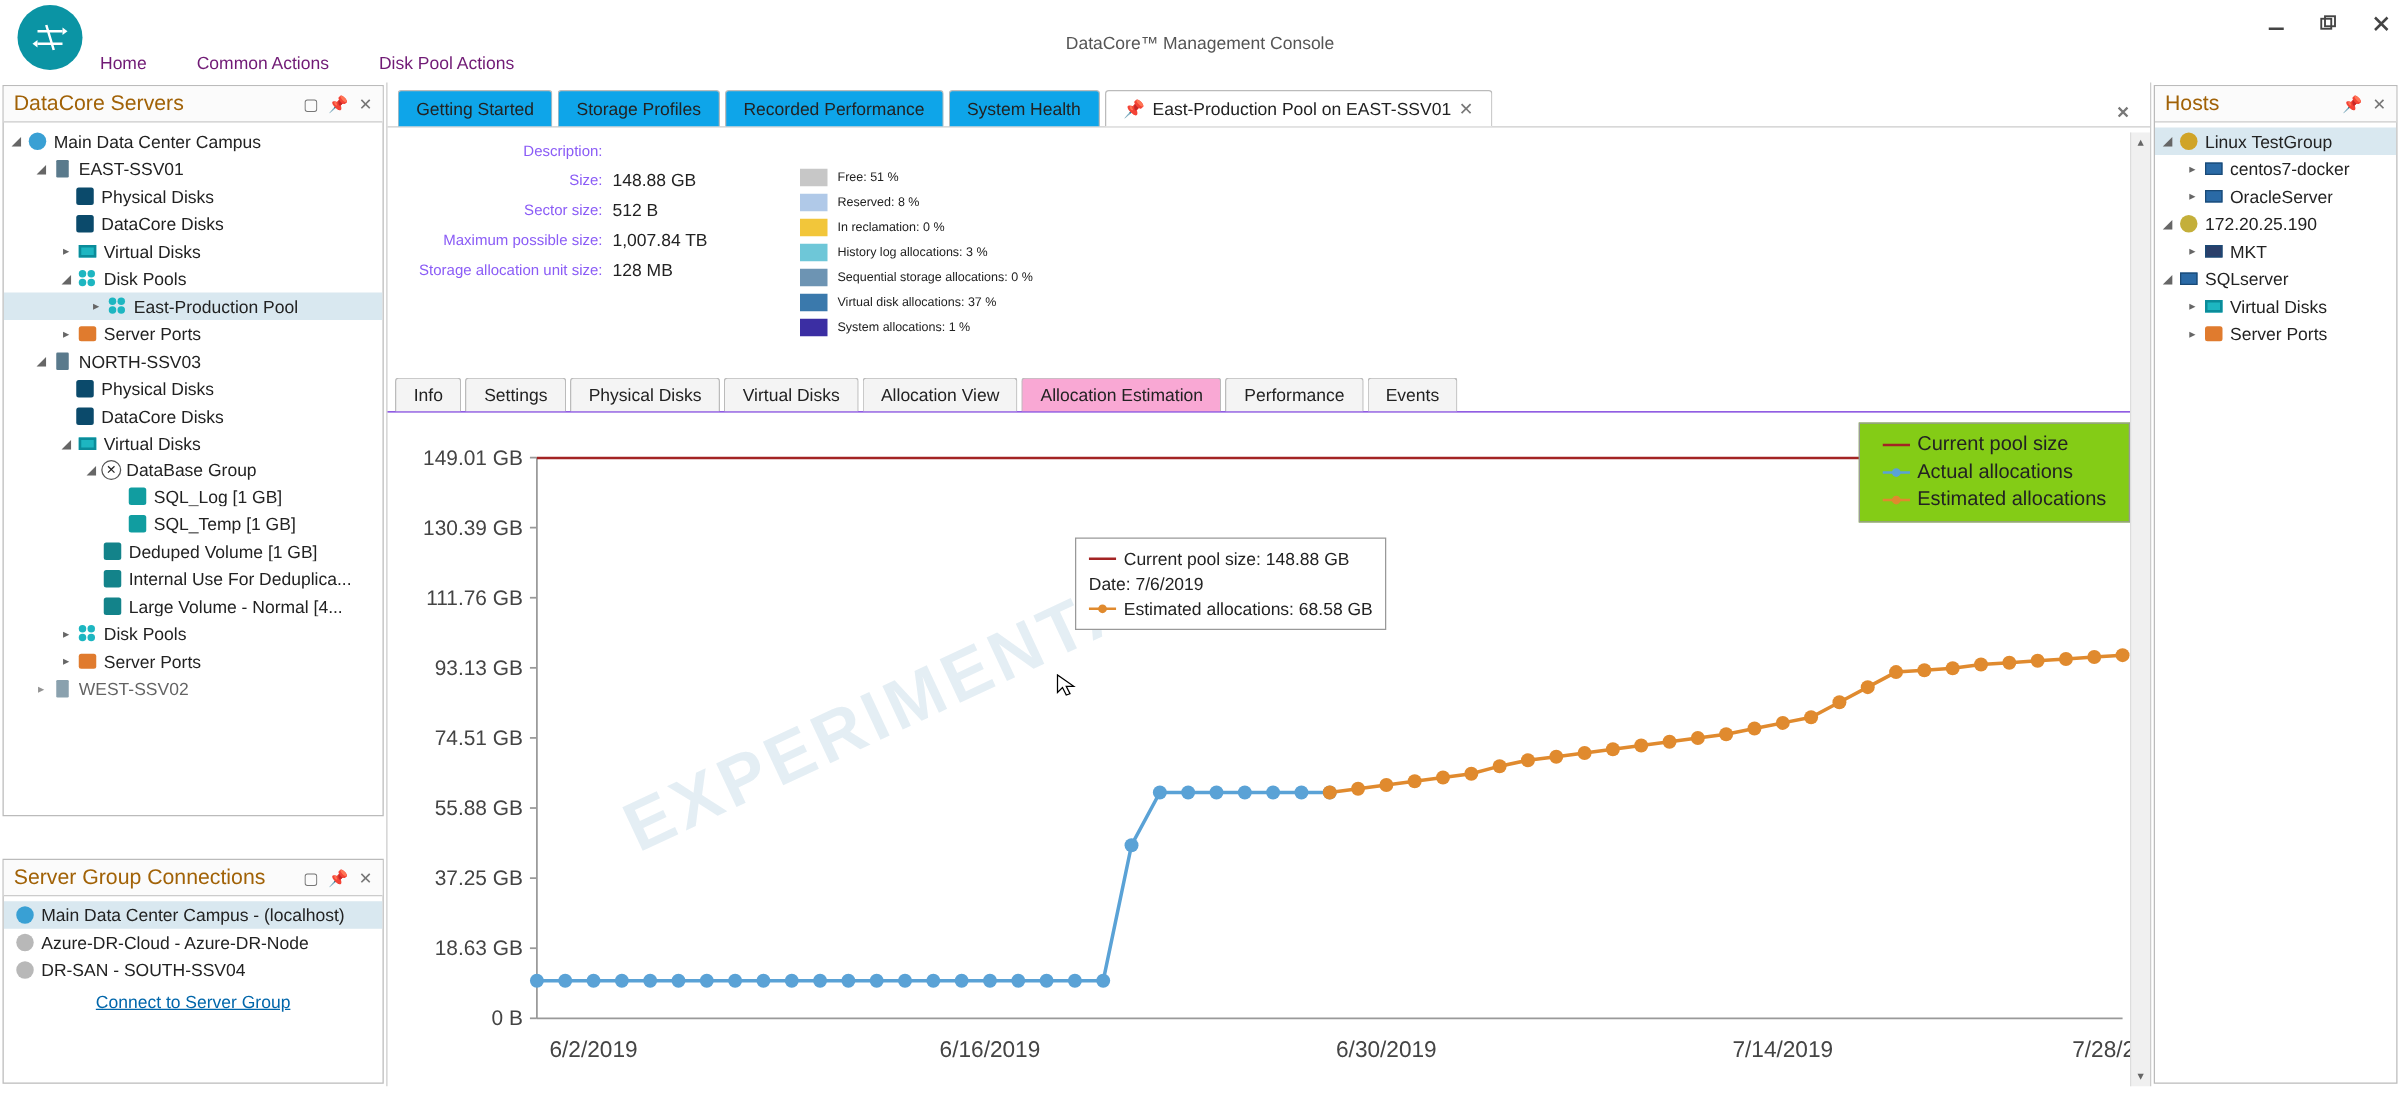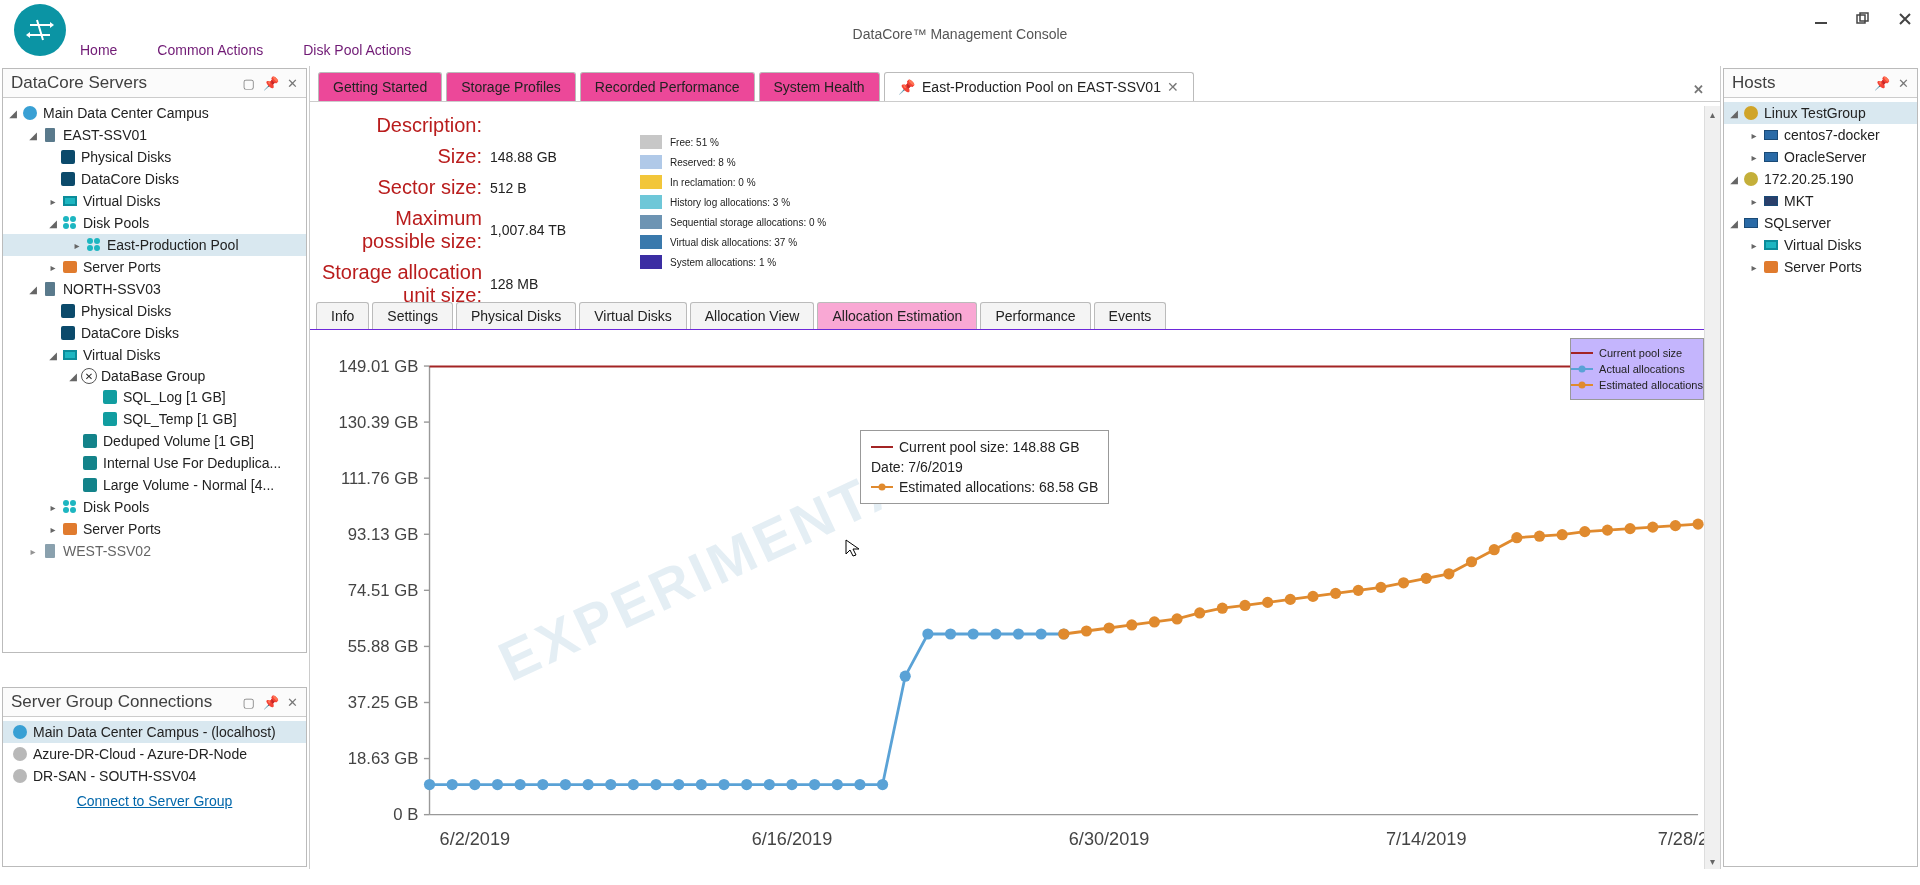--- a/index.html
+++ b/index.html
@@ -17,21 +17,21 @@
 .menu-bar span { cursor: pointer; }
 
 
 .main-layout { display: flex; height: calc(885px - 82px); }
 
 
 .left-col { width: 310px; display: flex; flex-direction: column; border-right: 1px solid #ccc; }
 
 .panel { display: flex; flex-direction: column; border: 1px solid #bbb; margin: 2px; }
 .panel-header { display: flex; align-items: center; justify-content: space-between; padding: 4px 8px; background: #fbfbfb; border-bottom: 1px solid #ccc; }
-.panel-title { font-size: 17px; color: #404040; }
+.panel-title { font-size: 17px; color: #a16207; }
 .panel-icons { display: flex; gap: 8px; align-items: center; }
 .panel-icons span { cursor: pointer; color: #777; font-size: 13px; }
 
 .servers-panel { flex: 1; min-height: 0; }
 .tree { flex: 1; overflow-y: auto; overflow-x: hidden; padding: 4px 0; font-size: 14px; }
 .tree-row { display: flex; align-items: center; padding: 2px 4px 2px 6px; white-space: nowrap; cursor: pointer; }
 .tree-row.selected { background: #d9e8f0; }
 .expander { width: 12px; text-align: center; color: #666; font-size: 10px; margin-right: 2px; }
 .tree-icon { width: 18px; height: 18px; display: inline-flex; align-items: center; justify-content: center; margin-right: 4px; }
 .tree-label { overflow: hidden; text-overflow: ellipsis; }
@@ -39,47 +39,47 @@
 .sgc-panel { height: 180px; margin-top: 32px; }
 .sgc-body { flex: 1; overflow: auto; padding: 4px 0; font-size: 14px; }
 .sgc-row { display: flex; align-items: center; padding: 2px 8px; cursor: pointer; }
 .sgc-row.selected { background: #d9e8f0; }
 .sgc-link { color: #0066aa; text-decoration: underline; text-align: center; display: block; margin: 6px auto; cursor: pointer; }
 
 
 .center-col { flex: 1; display: flex; flex-direction: column; position: relative; }
 
 .top-tabs { display: flex; align-items: flex-end; padding: 6px 8px 0 8px; border-bottom: 1px solid #ccc; position: relative; }
-.top-tab { border: 1px solid #bbb; border-bottom: none; padding: 6px 14px; margin-right: 4px; font-size: 14px; background: #ec4899; cursor: pointer; display: flex; align-items: center; gap: 6px; border-radius: 3px 3px 0 0; }
+.top-tab { border: 1px solid #bbb; border-bottom: none; padding: 6px 14px; margin-right: 4px; font-size: 14px; background: #0ea5e9; cursor: pointer; display: flex; align-items: center; gap: 6px; border-radius: 3px 3px 0 0; }
 .top-tab.active { background: #fff; position: relative; z-index: 2; }
 .close-all-tabs { margin-left: auto; color: #777; cursor: pointer; padding: 4px 8px; font-weight: bold; }
 
 .pool-header { display: flex; padding: 12px 24px 12px 10px; gap: 20px; min-height: 200px; }
 .pool-status-col { width: 80px; display: flex; flex-direction: column; align-items: center; }
 .dots-grid { display: grid; grid-template-columns: repeat(3,20px); grid-template-rows: repeat(2,20px); gap: 2px; }
 .dot { width: 18px; height: 18px; border-radius: 50%; background: #1db6c1; }
 .status-label { color: #2ea66b; margin-top: 6px; font-size: 14px; }
 
 .pool-props { width: 300px; display: flex; flex-direction: column; gap: 8px; }
 .prop-row { display: flex; align-items: center; }
-.prop-label { width: 170px; text-align: right; color: #b91c1c; font-size: 20px; padding-right: 8px; }
+.prop-label { width: 170px; text-align: right; color: #8b5cf6; font-size: 12px; padding-right: 8px; }
 .prop-value { font-size: 14px; color: #222; }
 
 .pie-area { flex: 1; display: flex; align-items: center; justify-content: center; position: relative; }
 .legend-area { width: 330px; display: flex; flex-direction: column; gap: 6px; justify-content: center; }
 .legend-row { display: flex; align-items: center; gap: 8px; font-size: 10px; }
 .legend-swatch { width: 22px; height: 14px; }
 
 .sub-tabs { display: flex; border-bottom: 1px solid #6d28d9; padding: 0 6px; }
 .sub-tab { border: 1px solid #bbb; border-bottom: none; padding: 5px 14px; margin-right: 3px; font-size: 14px; background: #f4f4f4; cursor: pointer; border-radius: 3px 3px 0 0; }
 .sub-tab.active { background: #f9a8d4; }
 
 .chart-area { flex: 1; position: relative; padding: 8px; }
 .chart-svg { width: 100%; height: 100%; }
-.chart-legend-box { position: absolute; top: 8px; right: 16px; border: 1px solid #999; background: #c4b5fd; padding: 6px 0; font-size: 11px; }
+.chart-legend-box { position: absolute; top: 8px; right: 16px; border: 1px solid #999; background: #84cc16; padding: 6px 18px; font-size: 16px; }
 .chart-legend-row { display: flex; align-items: center; gap: 6px; padding: 2px 0; }
 .tooltip-box { position: absolute; border: 1px solid #999; background: #fff; padding: 6px 10px; font-size: 14px; left: 550px; top: 100px; }
 
 .main-scrollbar { position: absolute; top: 40px; right: 0; bottom: 0; width: 16px; background: #f0f0f0; border-left: 1px solid #ddd; }
 .scroll-arrow { height: 16px; display: flex; align-items: center; justify-content: center; color: #666; font-size: 10px; cursor: pointer; }
 
 
 .right-col { width: 200px; border-left: 1px solid #ccc; display: flex; flex-direction: column; }
 .right-col .panel { flex: 1; }
 

